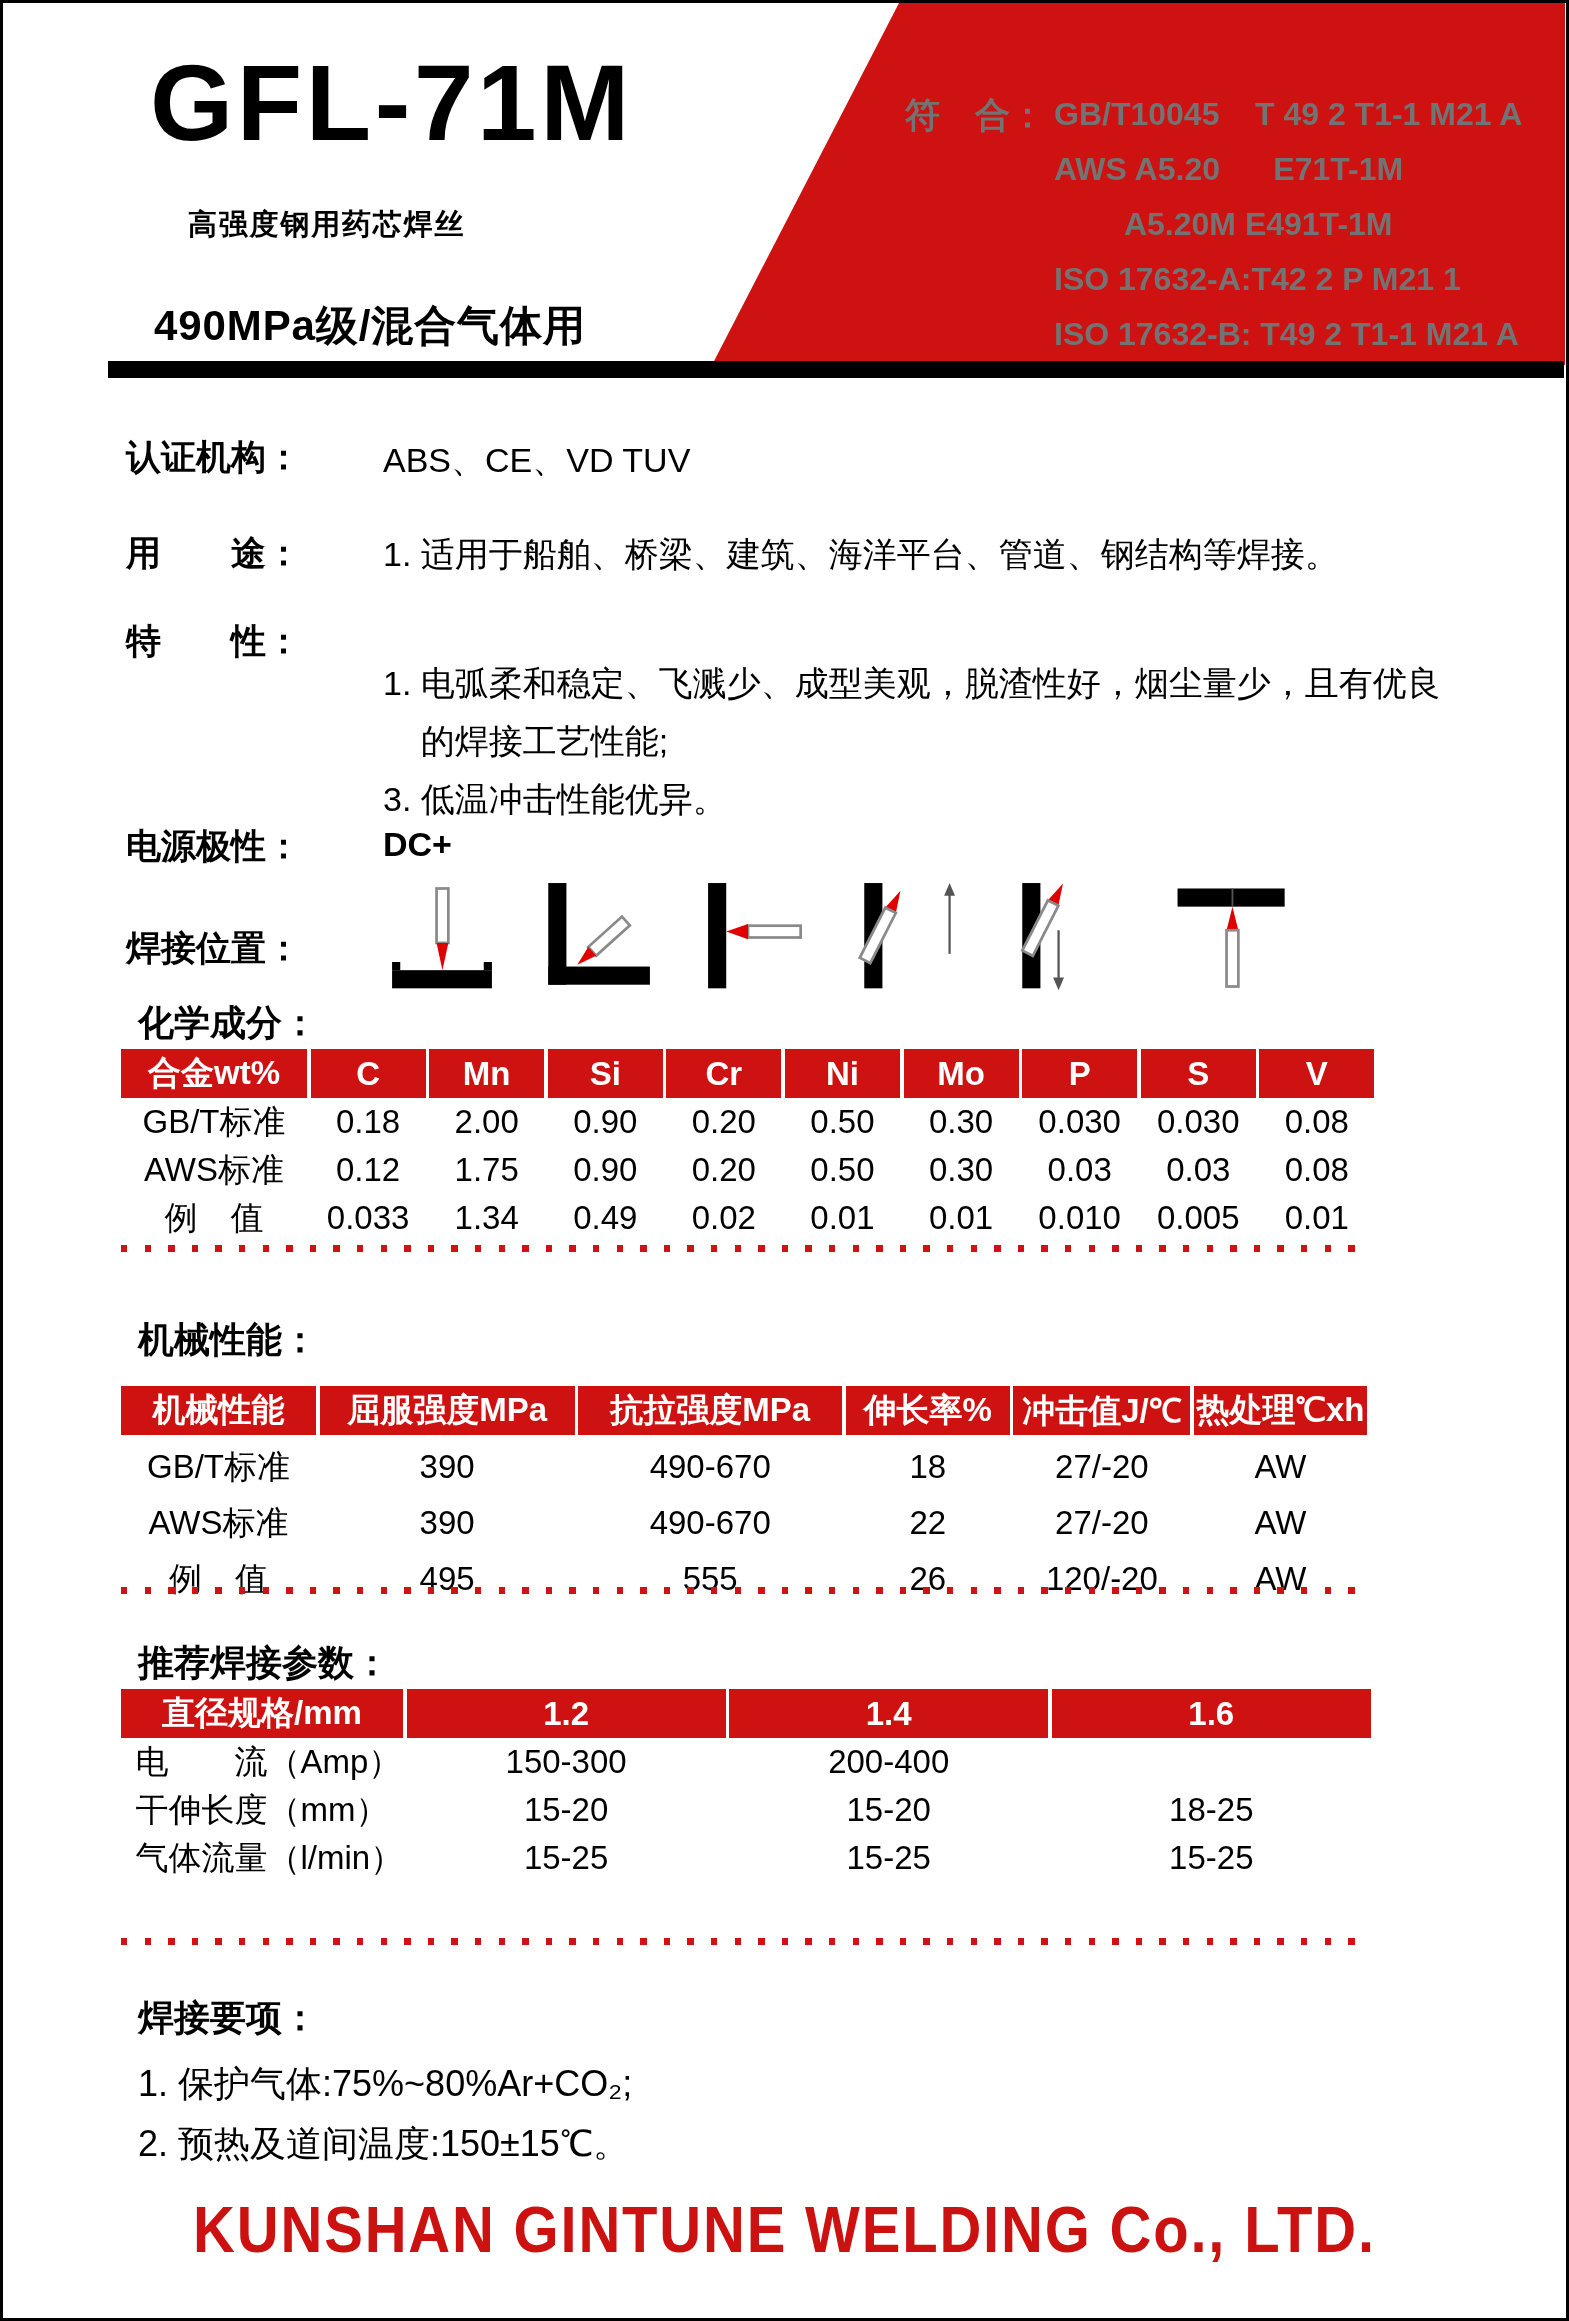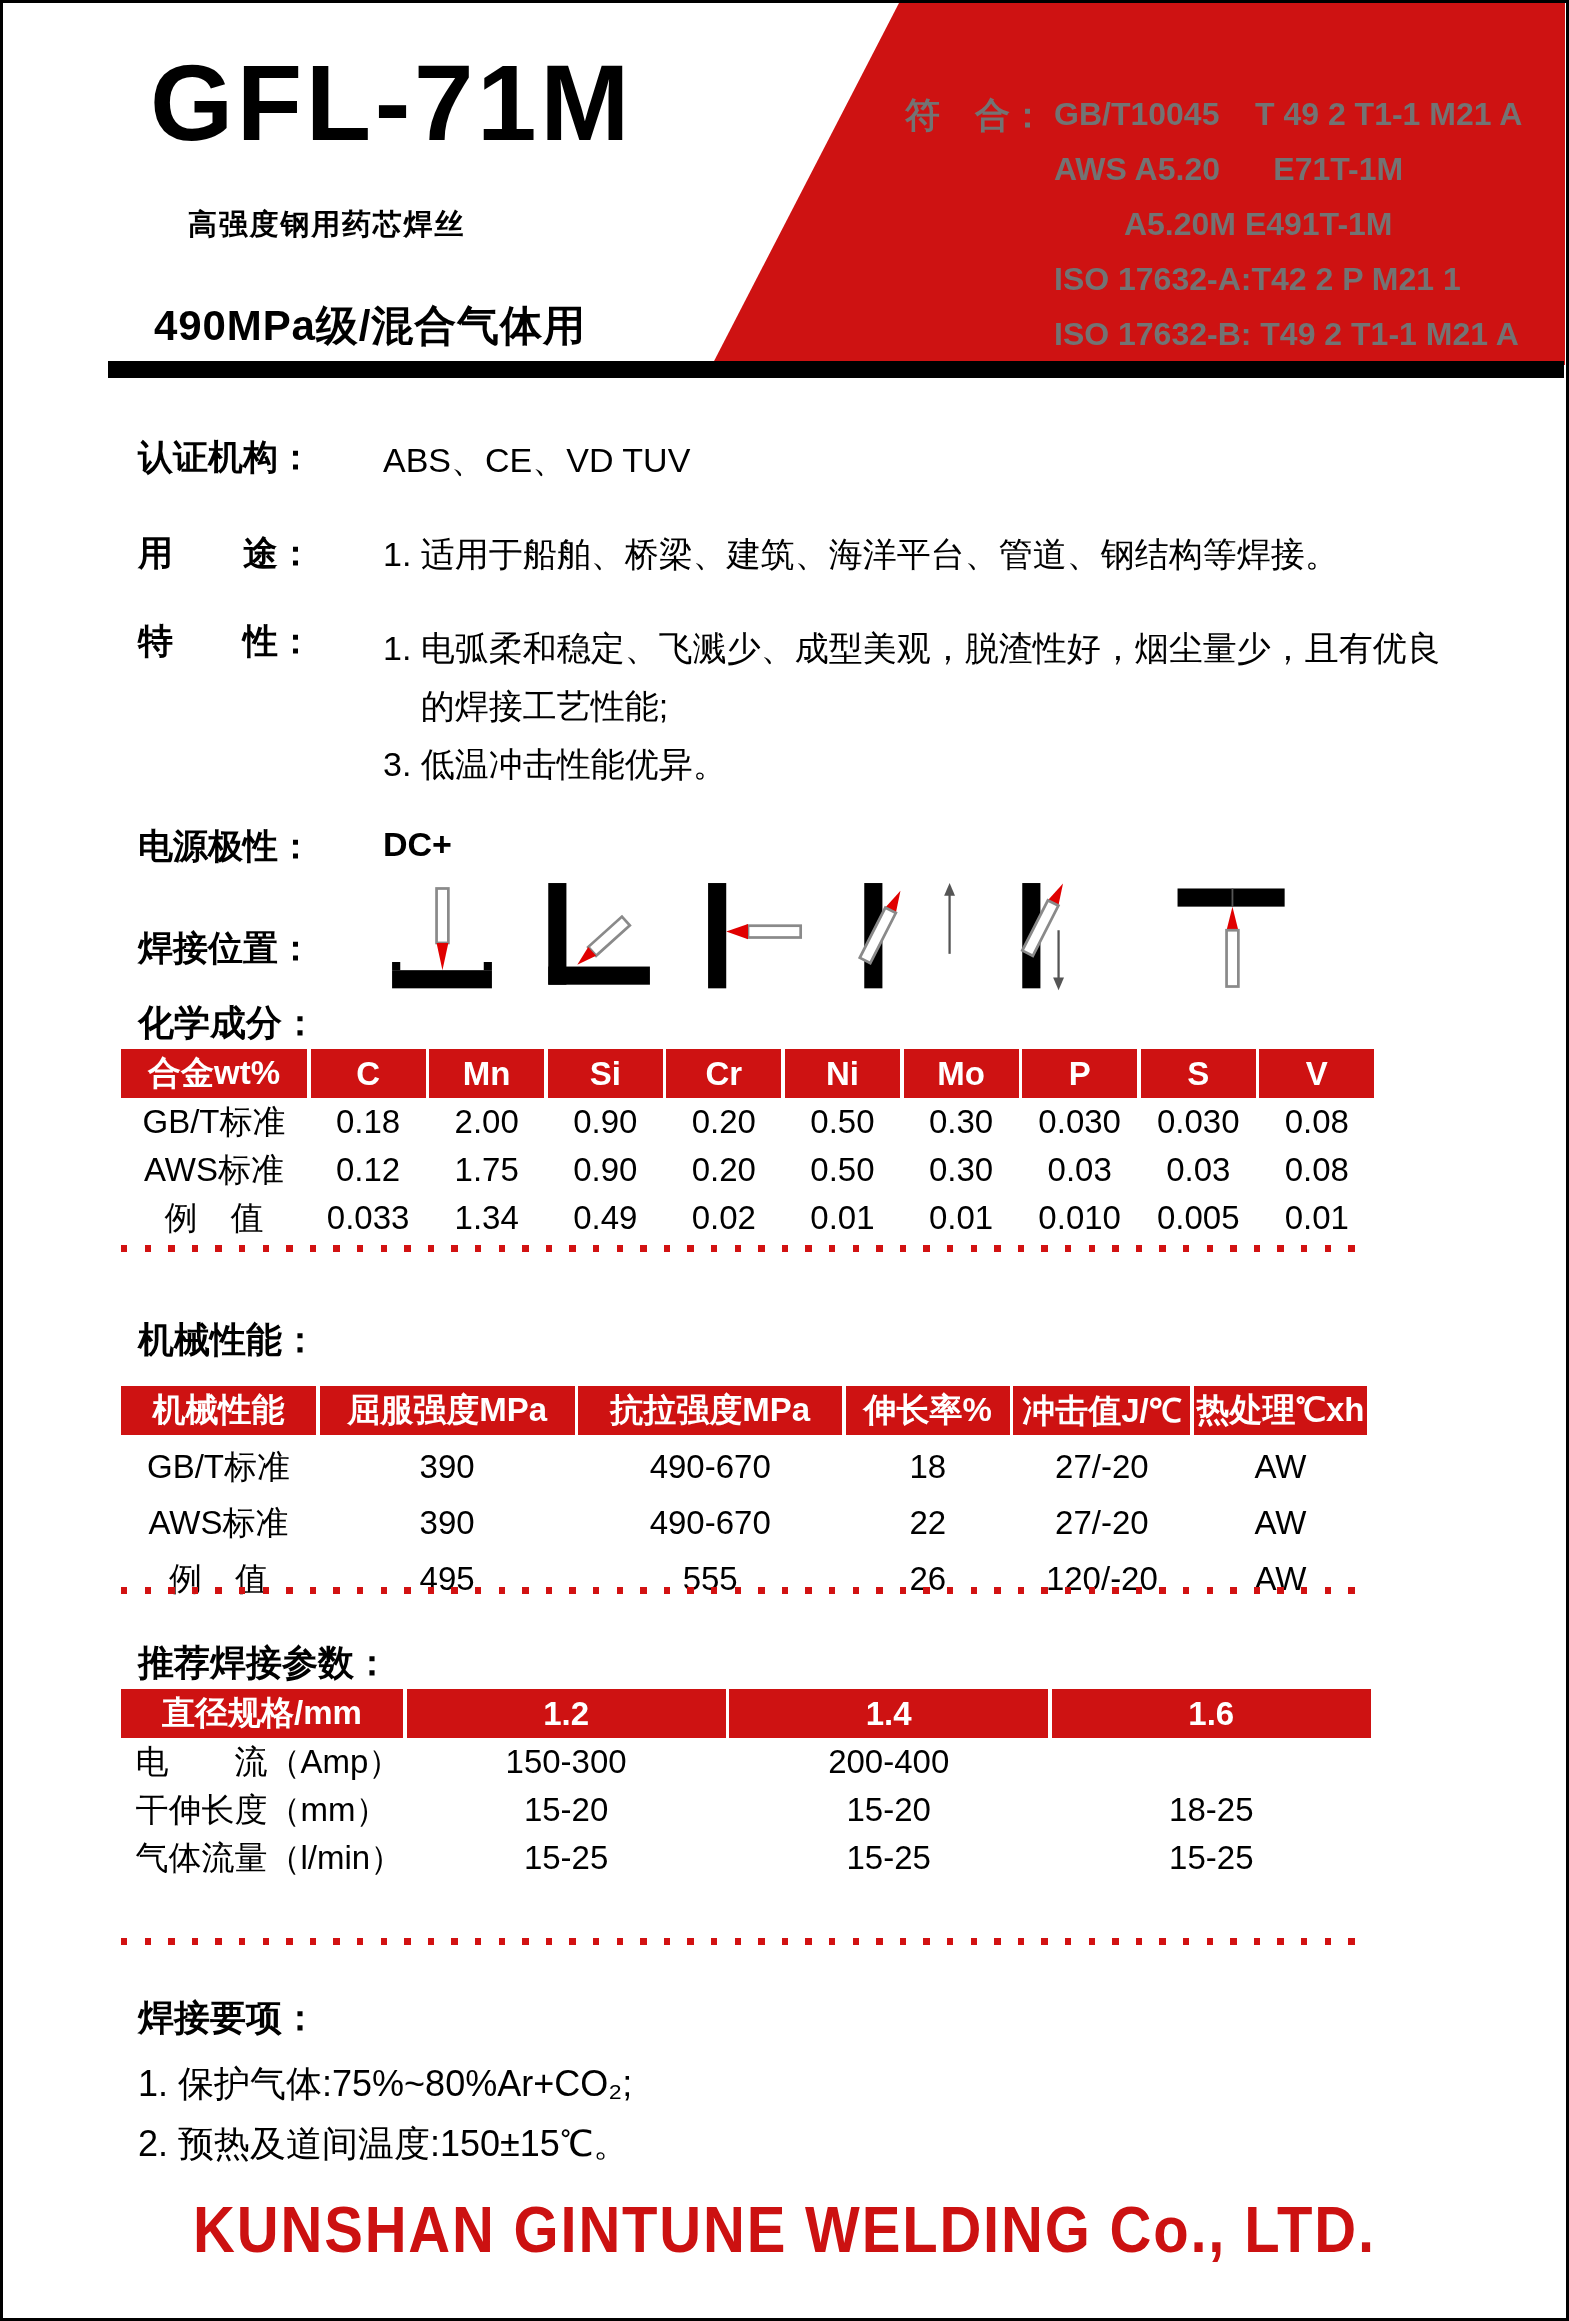--- a/index.html
+++ b/index.html
@@ -25,21 +25,21 @@
   .black-bar { position:absolute; left:105px; top:358px; width:1456px; height:17.3px; background:#000; }
   .title { left:147px; top:38px; font-size:107px; font-weight:bold; letter-spacing:3.6px; }
   .sub1  { left:169px; top:202px; font-size:29px; font-weight:bold; letter-spacing:1.8px;margin-left:16px; }
   .sub2  { left:151px; top:295px; font-size:42px; font-weight:bold; letter-spacing:0.9px;text-align:center; }
   .compliance { left:902px; top:84px; display:flex; color:#737373; }
   .compliance-label { font-size:35px; font-weight:bold; white-space:pre; line-height:55px; }
   .standards { margin-left:9px; }
   .standards > div { font-size:32px; font-weight:bold; line-height:55px; white-space:pre; }
 
   
-  .info-label { left:135px; font-size:35px; font-weight:bold; white-space:pre; }
+  .info-label { left:123px; font-size:35px; font-weight:bold; white-space:pre; }
   .info-value { left:380px; font-size:34px; white-space:pre; }
   .multiline > div { line-height:58px; white-space:pre; }
 
   
   .positions { left:380px; top:880px; display:flex; gap:40px; align-items:flex-end; }
   .pos-icon { width:118px; height:109px; }
 
   
   .section-title { left:135px; font-size:36px; font-weight:bold; }
   .tbl { position:absolute; left:118px; width:1250px; }
@@ -93,21 +93,21 @@
   </div>
   <div class="black-bar"></div>
 
   <div class="abs info-label" style="top:431px">认证机构：</div>
   <div class="abs info-value" style="top:435px">ABS、CE、VD TUV</div>
 
   <div class="abs info-label" style="top:527px">用　　途：</div>
   <div class="abs info-value" style="top:529px">1. 适用于船舶、桥梁、建筑、海洋平台、管道、钢结构等焊接。</div>
 
   <div class="abs info-label" style="top:615px">特　　性：</div>
-  <div class="abs info-value multiline" style="top:616px"><div>1. 电弧柔和稳定、飞溅少、成型美观，脱渣性好，烟尘量少，且有优良</div><div>    的焊接工艺性能;</div><div>3. 低温冲击性能优异。</div></div>
+  <div class="abs info-value multiline" style="top:651px"><div>1. 电弧柔和稳定、飞溅少、成型美观，脱渣性好，烟尘量少，且有优良</div><div>    的焊接工艺性能;</div><div>3. 低温冲击性能优异。</div></div>
 
   <div class="abs info-label" style="top:820px">电源极性：</div>
   <div class="abs info-value" style="top:822px; font-weight:bold;">DC+</div>
 
   <div class="abs info-label" style="top:922px">焊接位置：</div>
   <div class="abs positions">
 
     <svg class="pos-icon" viewBox="0 0 130 120">
       <rect x="10" y="96" width="110" height="20" fill="#000"></rect>
       <rect x="10" y="87" width="9" height="9" fill="#000"></rect>

